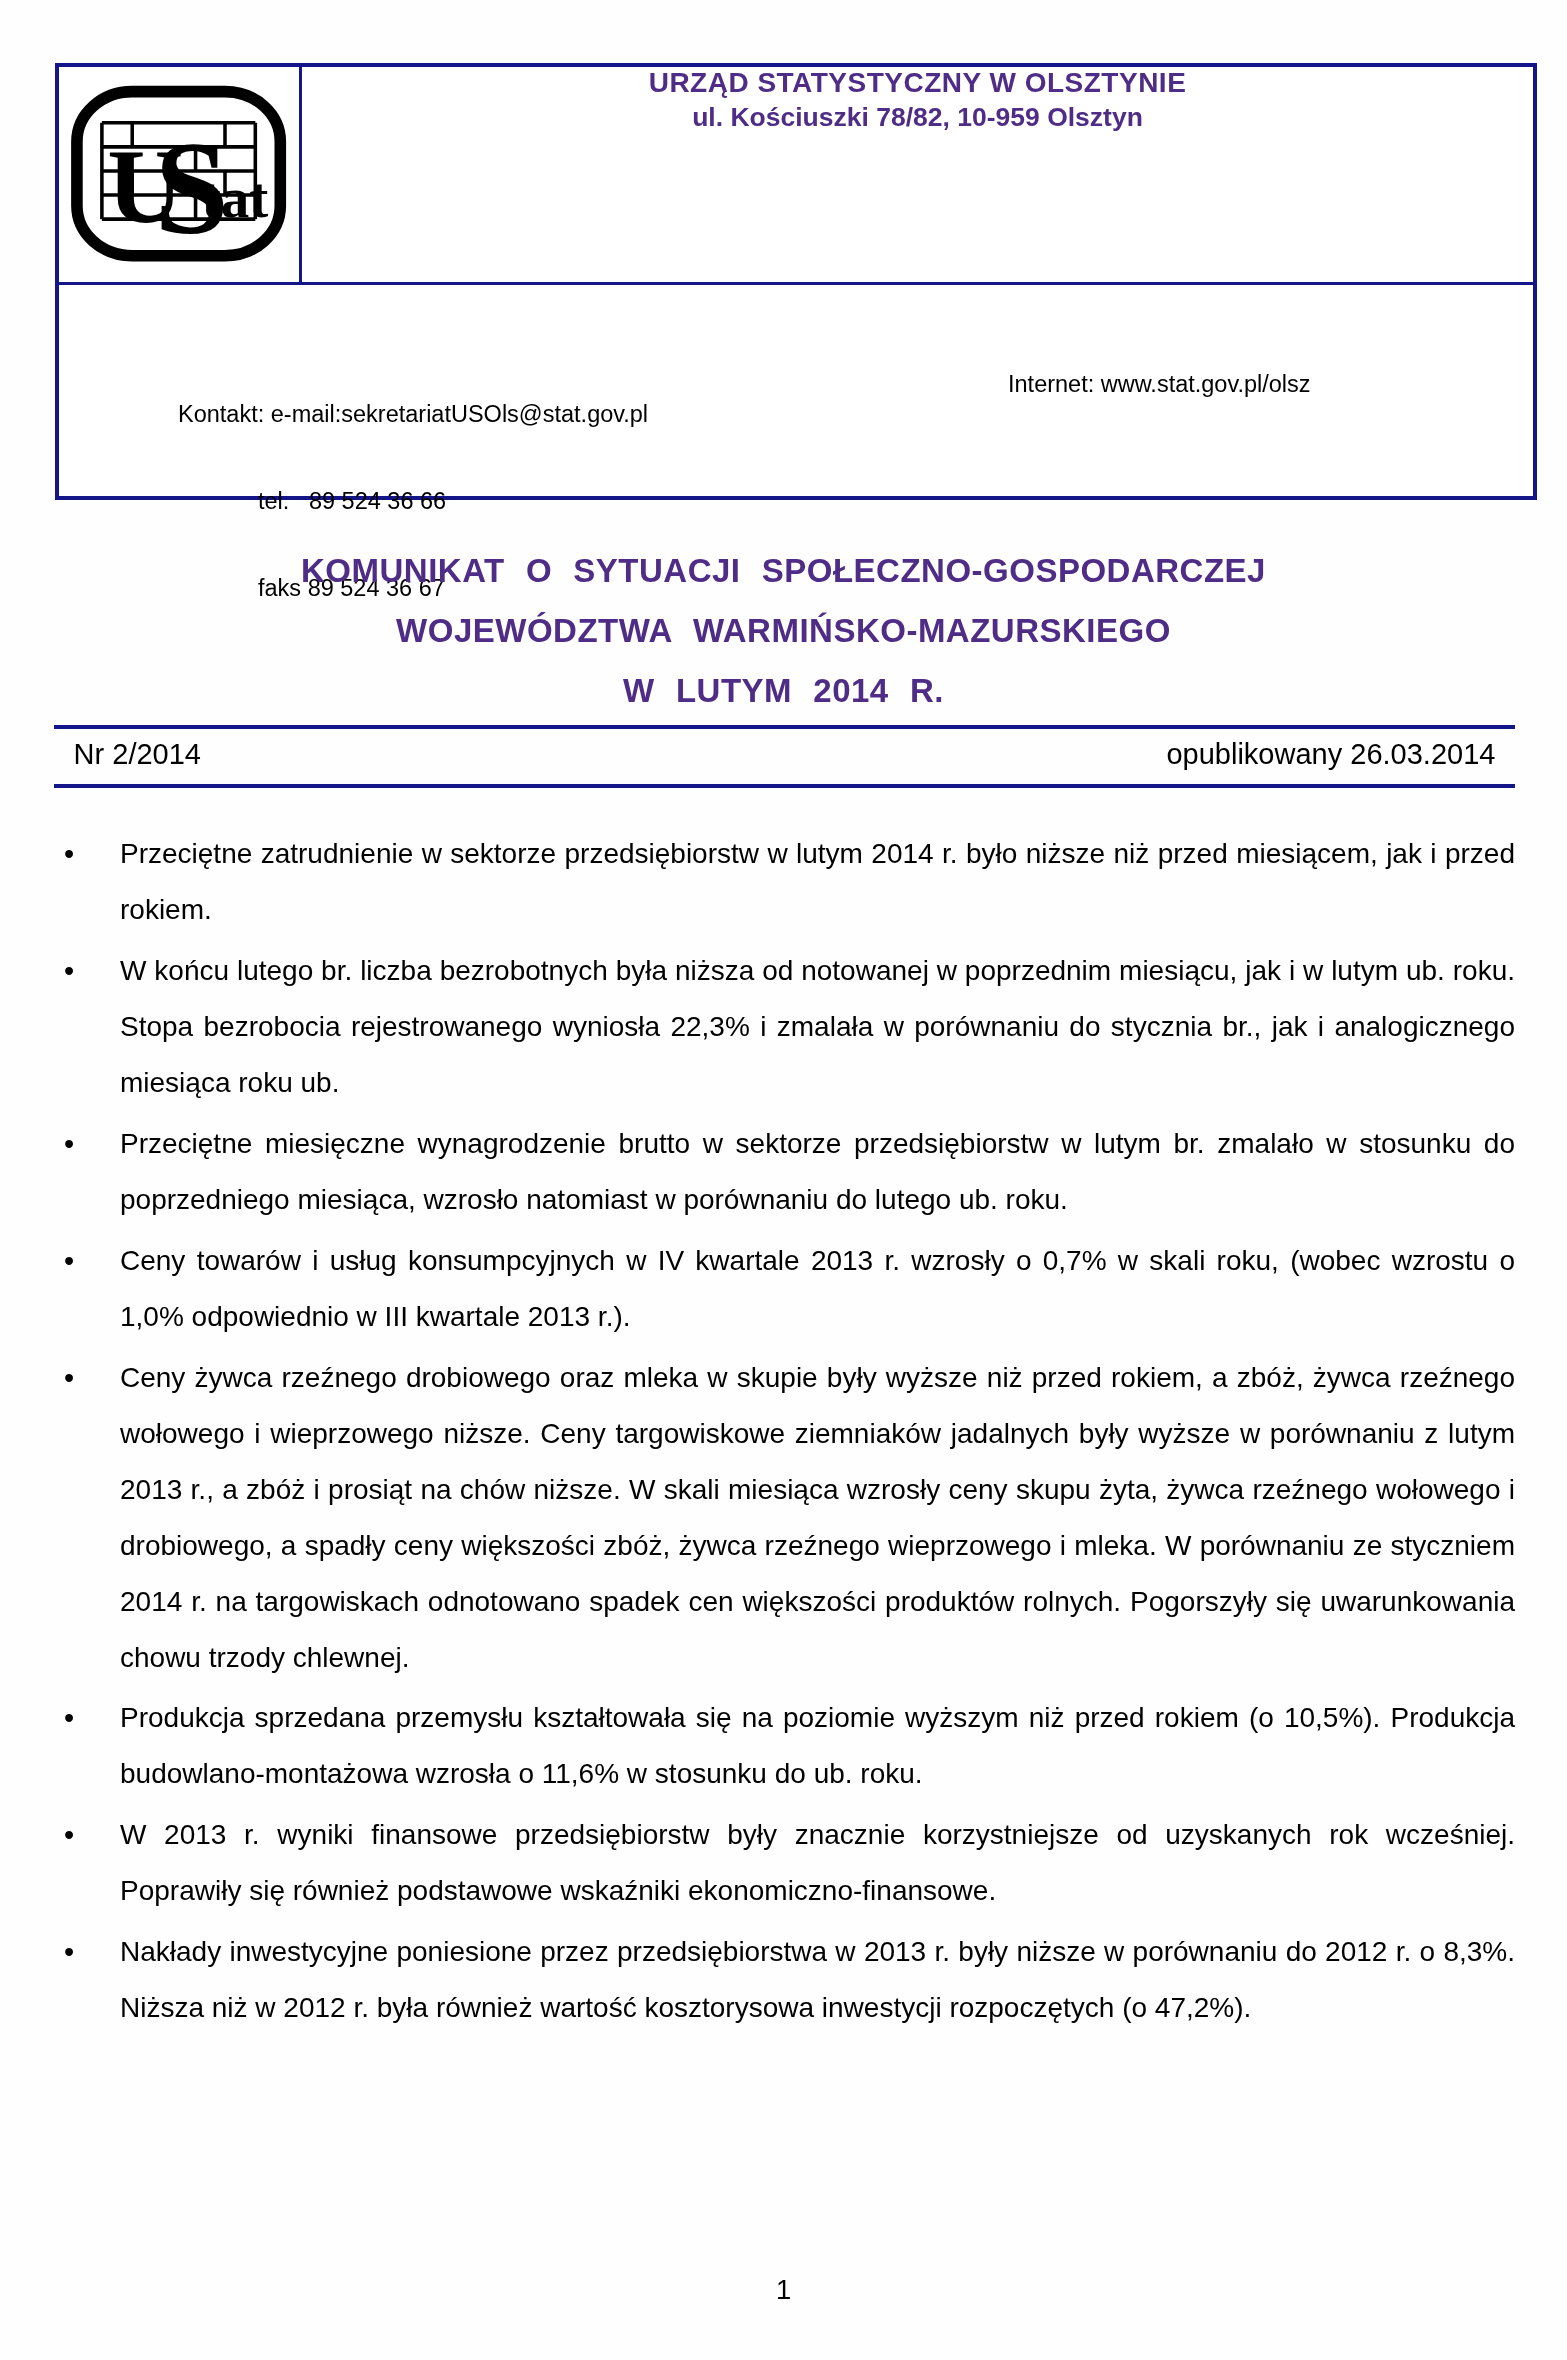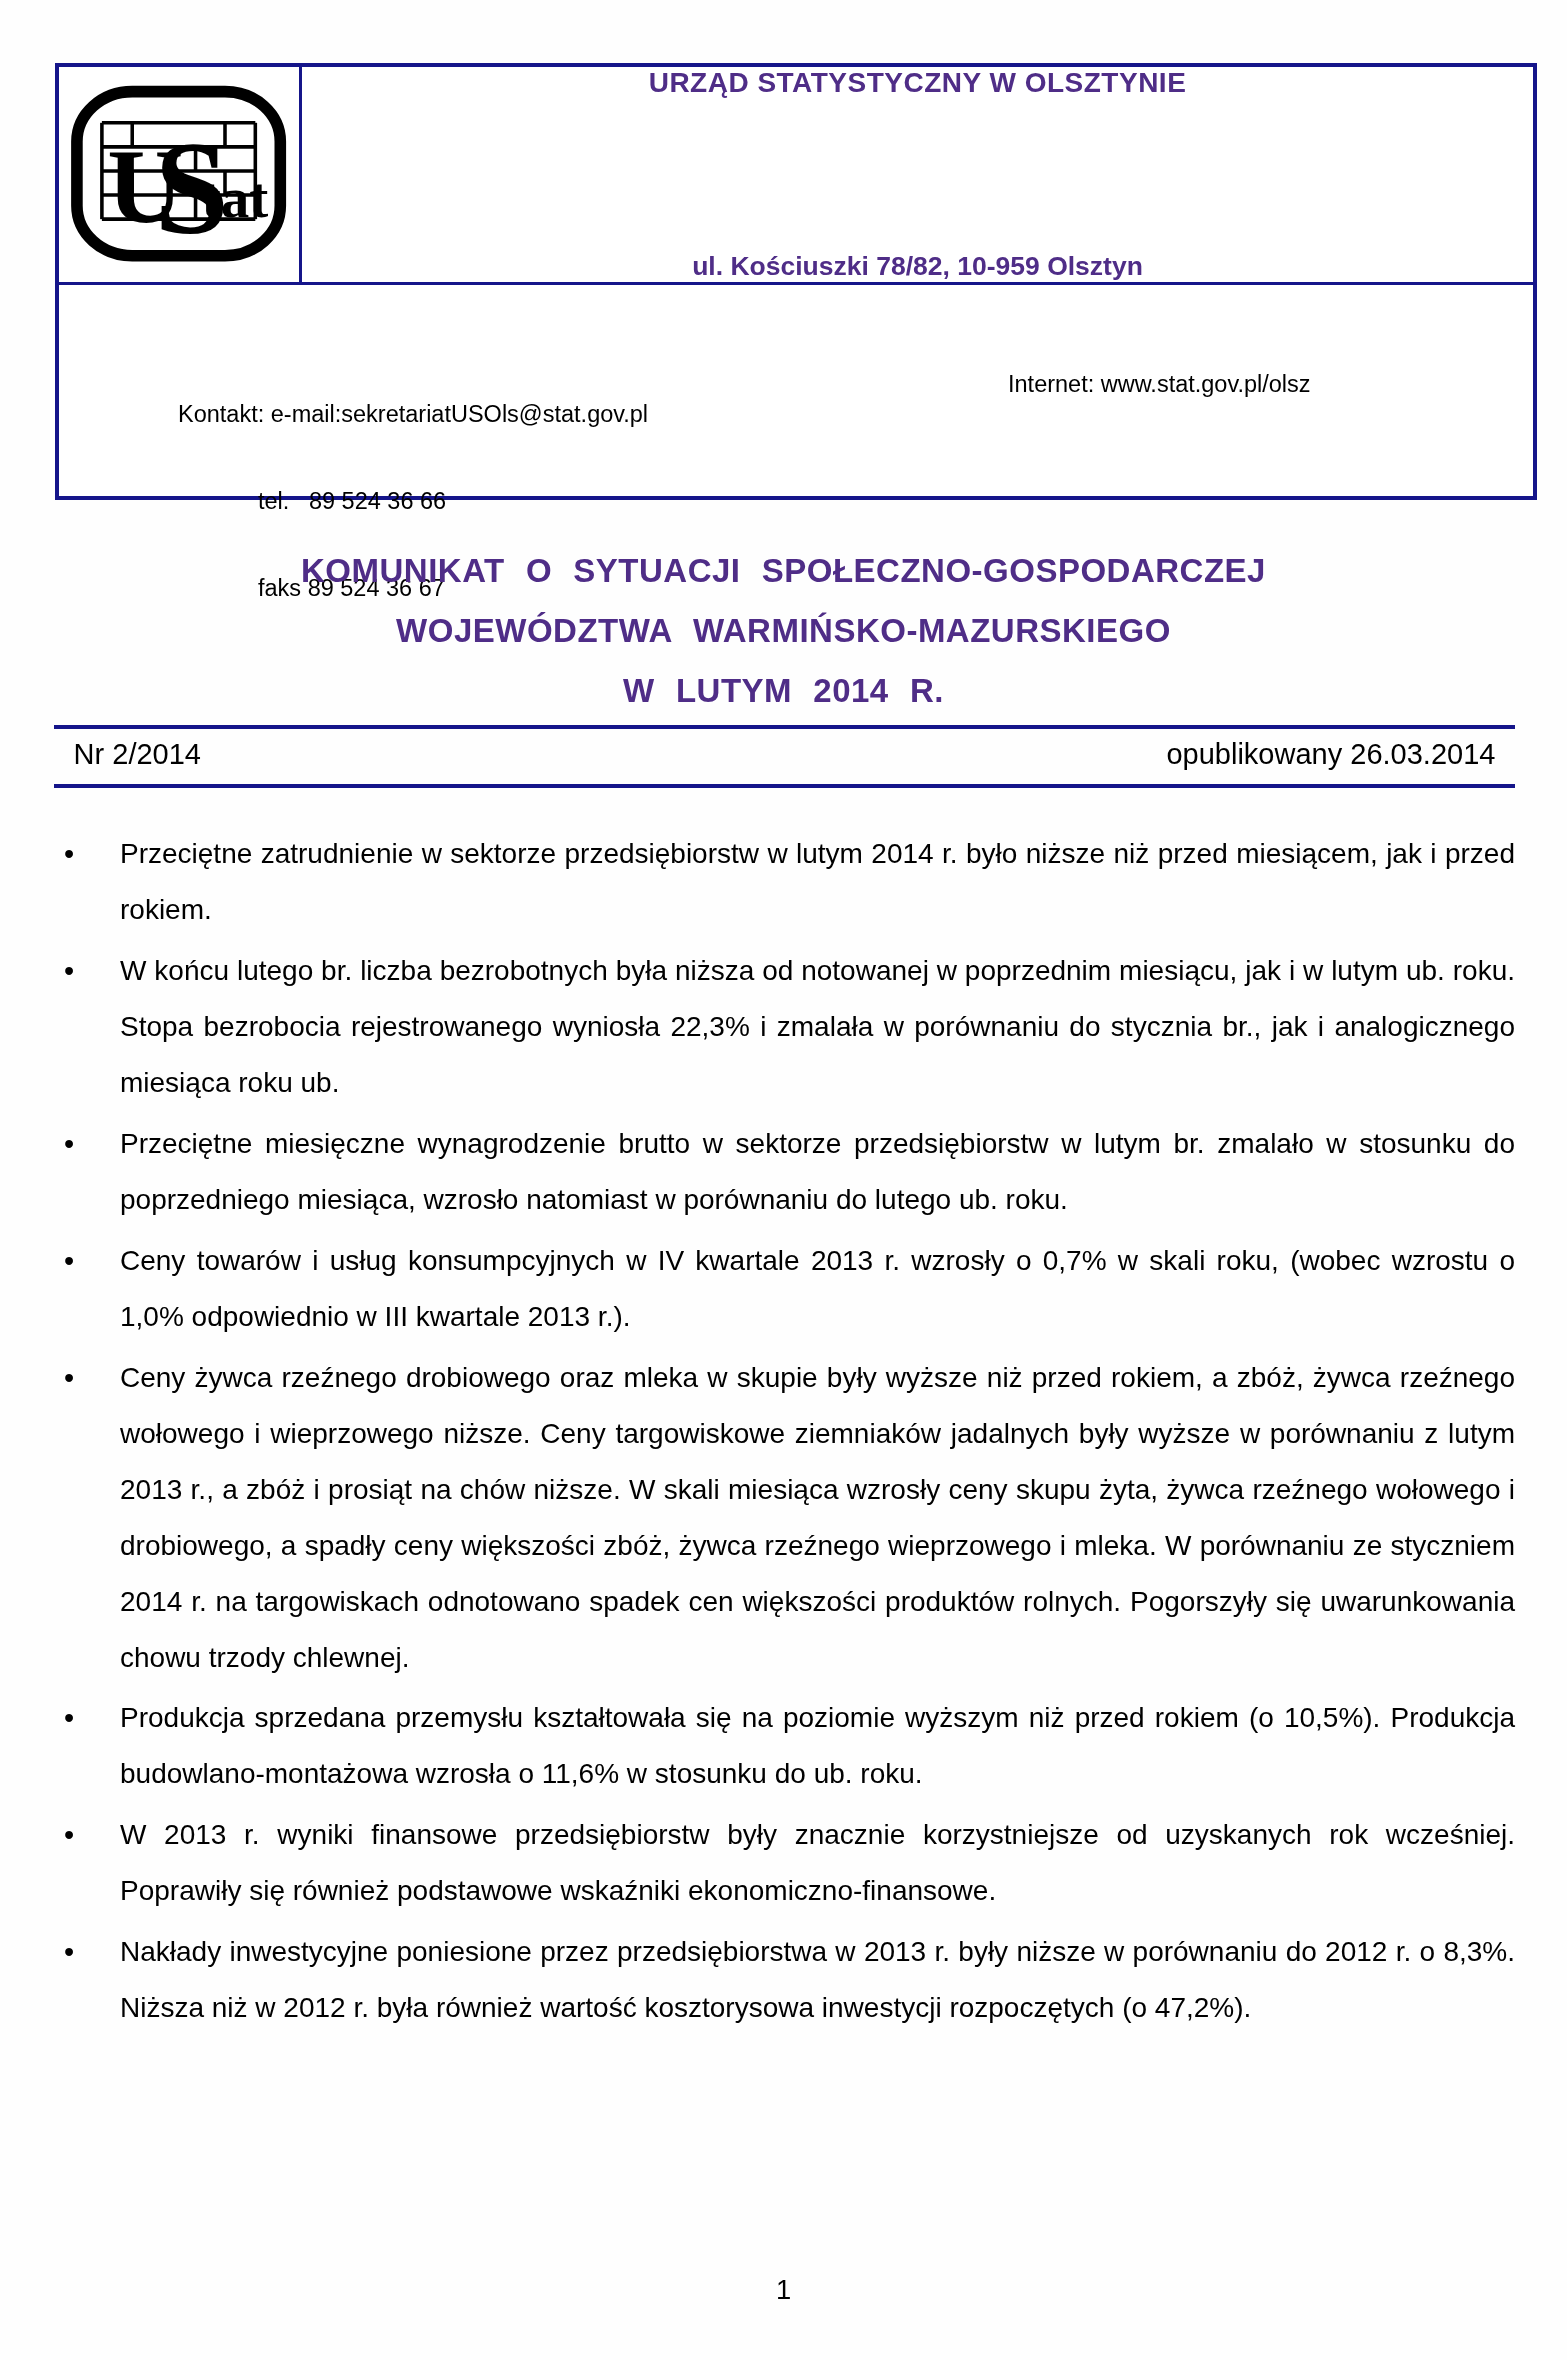--- a/index.html
+++ b/index.html
@@ -15,25 +15,25 @@
     position:absolute; left:55px; top:63px; width:1482px; height:437px;
     border:4.9px solid var(--navy); display:flex; flex-direction:column;
     background:#fff;
   }
   .header-top { height:218px; border-bottom:3.9px solid var(--navy); display:flex; }
   .logo-cell {
     width:243px; border-right:3.9px solid var(--navy);
     display:flex; align-items:center; justify-content:center;
   }
   .office-cell {
-    flex:1; display:flex; flex-direction:column; align-items:center; justify-content:space-between;
+    flex:1; display:flex; flex-direction:column; align-items:center; justify-content:flex-start;
     color:var(--purple); font-weight:bold; text-align:center;
   }
   .office-name { font-size:28px; letter-spacing:0.5px; }
-  .office-address { font-size:26.5px; margin-top:14px; }
+  .office-address { font-size:26.5px; margin-top:3px; }
 
   .header-bottom { flex:1; position:relative; font-size:23.5px; }
   .contact-block { position:absolute; left:119px; top:57px; line-height:29px; white-space:pre-wrap; }
   .contact-indent { padding-left:80px; }
   .internet-block { position:absolute; left:949px; top:86px; white-space:pre-wrap; }
 
   
   .main-title {
     position:absolute; top:541px; left:0; width:100%;
     text-align:center; color:var(--purple); font-weight:bold;

